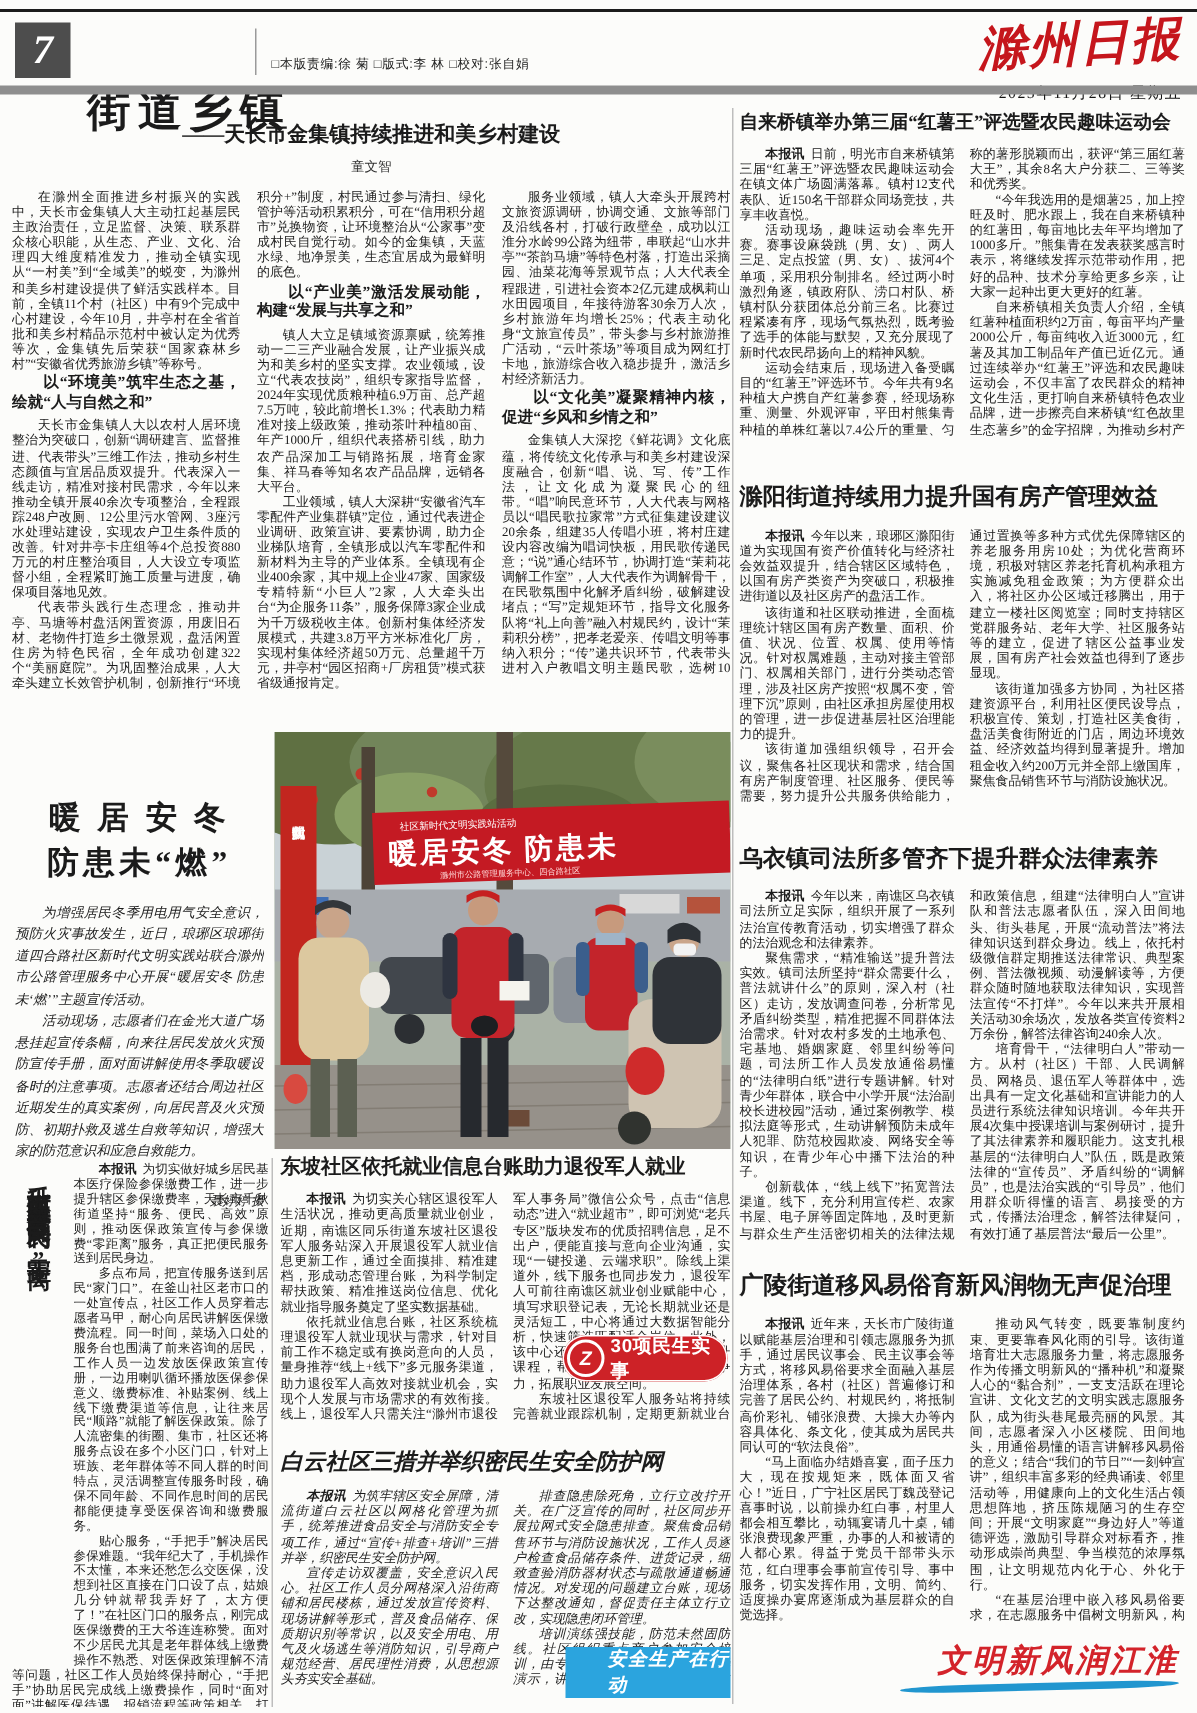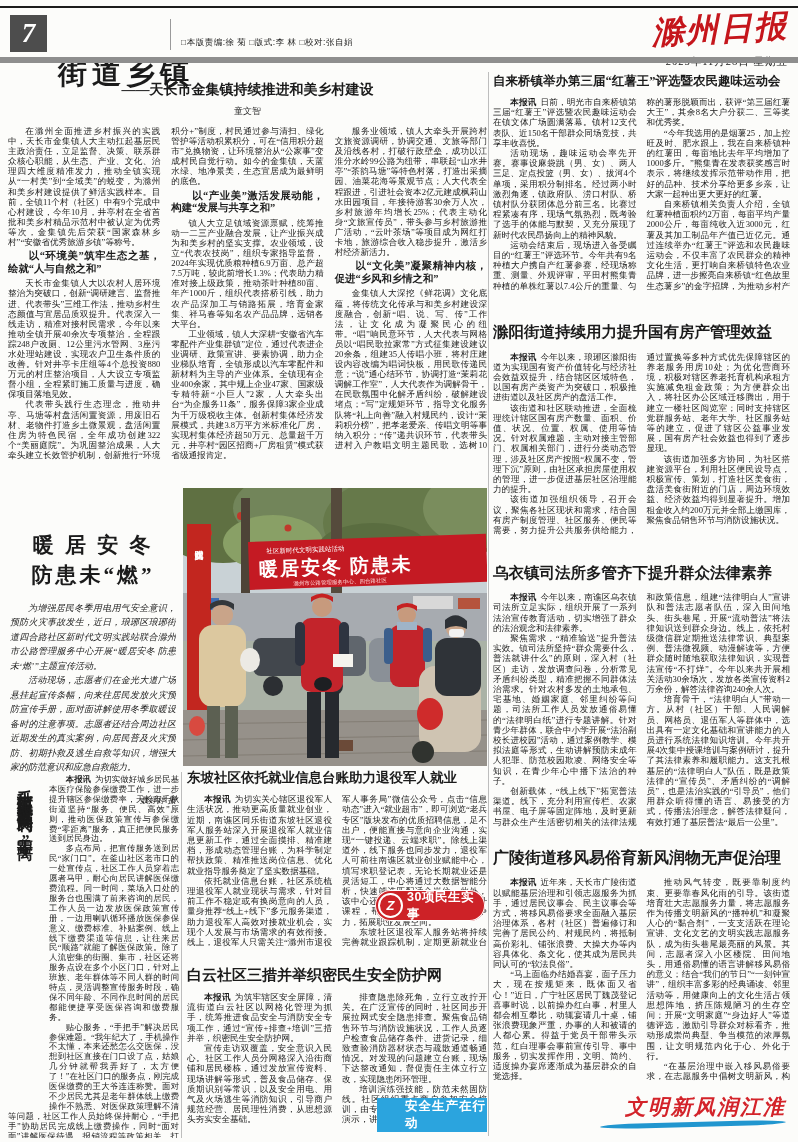--- a/index.html
+++ b/index.html
@@ -83,21 +83,21 @@
   .dongpo-body { height:154px; column-count:2; column-gap:10px; overflow:hidden;
                  font-size:8.6px; line-height:10.2px; }
   .badge { position:absolute; right:2px; top:120px; width:110px; height:31px; background:#cd2227;
            border-radius:17px; display:flex; align-items:center; color:#fff; box-shadow:0 0 0 1px #fff inset; }
   .badge-circle { width:25px; height:25px; border:2px solid #fff; border-radius:50%;
                   margin:0 4px 0 3px; display:flex; align-items:center; justify-content:center;
                   font-weight:900; font-size:13px; font-style:italic; flex:0 0 auto; }
   .badge-text { font-size:12.5px; font-weight:900; letter-spacing:.5px; }
 
   
-  .baiyun { position:absolute; left:187px; top:966px; width:300px; height:174px; }
+  .baiyun { position:absolute; left:187px; top:966px; width:300px; height:174px;font-style:italic; }
   .baiyun .r-head { font-size:15px; margin-bottom:8px; }
   .baiyun-body { height:140px; column-count:2; column-gap:10px; overflow:hidden;
                  font-size:8.6px; line-height:10.2px; }
   .safety-banner { position:absolute; right:0; top:132px; width:110px; height:34px; background:#2ba4de;
                    color:#fff; font-weight:900; font-size:12.5px; display:flex; align-items:center;
                    justify-content:center; letter-spacing:1px;padding-left:28px; }
 </style>
 </head>
 <body>
 

